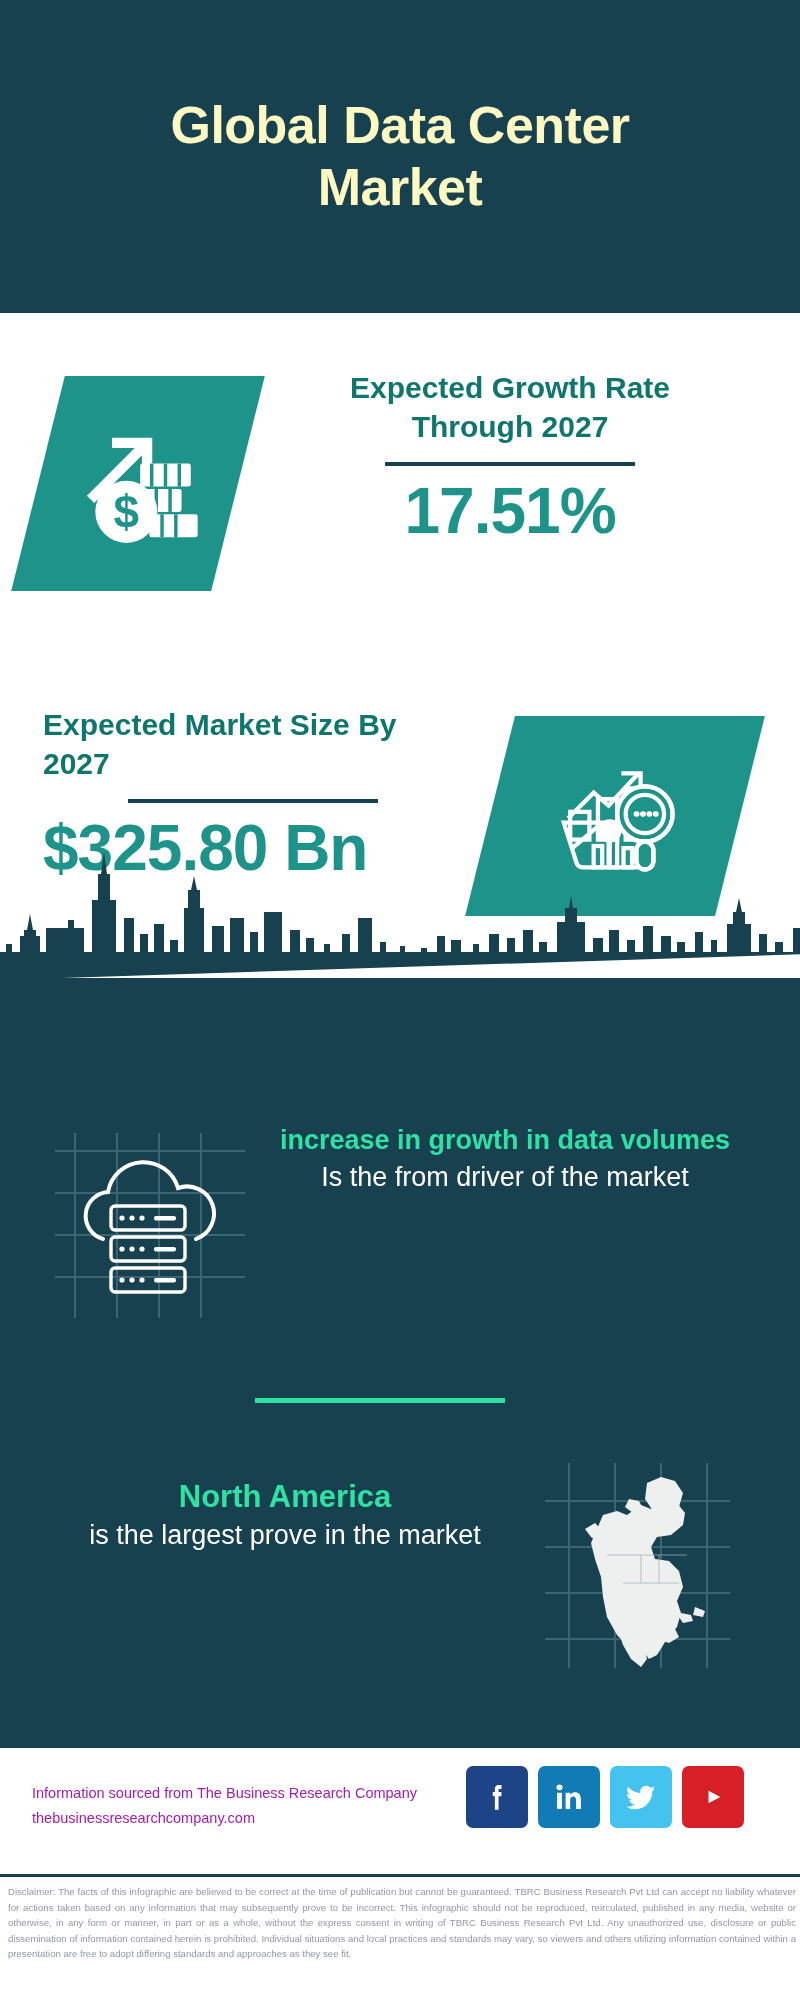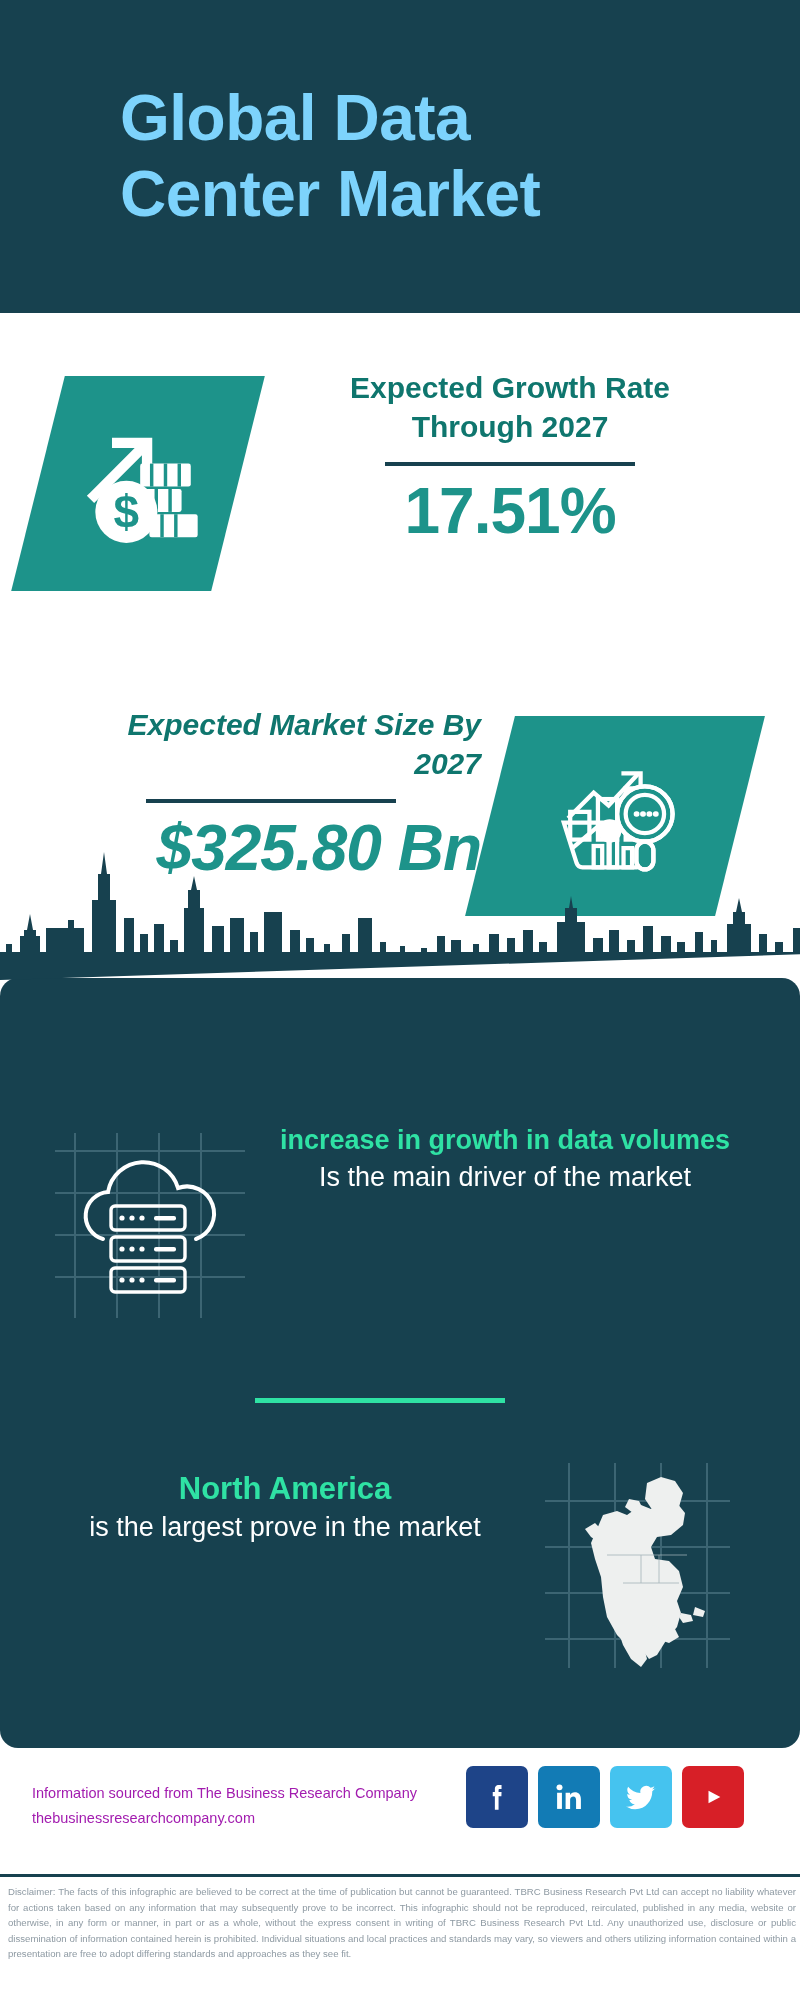--- a/index.html
+++ b/index.html
@@ -11,22 +11,22 @@
   }
   .page { position:relative; width:800px; height:2000px; background:#fff; }
 
   
   .header {
     position:absolute; left:0; top:0; width:800px; height:313px;
     background:#17414f;
     display:flex; align-items:center; justify-content:center;
   }
   .header-title {
-    color:#7dd3fc; font-size:64px; font-weight:bold; line-height:1.18;
-    text-align:left; letter-spacing:-0.5px; max-width:640px;
+    color:#fef9c3; font-size:52px; font-weight:bold; line-height:1.18;
+    text-align:center; letter-spacing:-0.5px; max-width:640px;
     padding:0 40px;
   }
 
   
   .growth-row {
     position:absolute; left:0; top:313px; width:800px; height:365px;
   }
   .para {
     position:absolute;
     background:#1d938a;
@@ -51,33 +51,32 @@
   .big-teal {
     color:#1d938a; font-size:64px; font-weight:bold; line-height:1.1;
     letter-spacing:-1px;
   }
 
   
   .size-row {
     position:absolute; left:0; top:678px; width:800px; height:300px;
   }
   .size-text {
-    position:absolute; left:61px; top:27px; width:420px; text-align:right;font-style:italic;
+    position:absolute; left:43px; top:27px; width:420px; text-align:left;
   }
   .para-right {
     left:490px; top:38px; width:250px; height:200px;
     transform:skewX(-14deg);
   }
   .para-right .icon-wrap { transform:skewX(14deg); }
 
   
   .dark-panel {
     position:absolute; left:0; top:978px; width:800px; height:770px;
     background:#17414f;
-    border-radius:18px;
   }
   .skyline {
     position:absolute; left:0; top:-130px; width:800px; height:132px;
     overflow:hidden;
   }
   .skyline svg { display:block; }
 
   .driver-block {
     position:absolute; left:0; top:145px; width:800px; height:230px;
   }
@@ -98,21 +97,21 @@
 
   .green-divider {
     position:absolute; left:255px; top:420px; width:250px; height:5px;
     background:#2fe2a4;
   }
 
   .region-block {
     position:absolute; left:0; top:475px; width:800px; height:230px;
   }
   .region-text {
-    position:absolute; left:30px; top:16px; width:510px; text-align:center;
+    position:absolute; left:30px; top:24px; width:510px; text-align:center;
   }
   .region-accent {
     color:#2fe2a4; font-size:31px; font-weight:bold; line-height:1.3;
   }
   .map-box {
     position:absolute; left:545px; top:10px; width:185px; height:205px;
   }
 
   
   .footer {
@@ -262,21 +261,21 @@
             <circle cx="67" cy="147" r="2.6"></circle>
               <circle cx="77" cy="147" r="2.6"></circle>
               <circle cx="87" cy="147" r="2.6"></circle>
             <rect x="99" y="145" width="22" height="4.5" rx="2"></rect>
           </g>
         </svg>
       </div>
 
       <div class="driver-text">
         <div class="accent-line">increase in growth in data volumes</div>
-        <div class="white-line">Is the main driver of the market</div>
+        <div class="white-line">Is the from driver of the market</div>
       </div>
     </div>
 
     <div class="green-divider"></div>
 
     <div class="region-block">
       <div class="region-text">
         <div class="region-accent">North America</div>
         <div class="white-line">is the largest prove in the market</div>
       </div>

